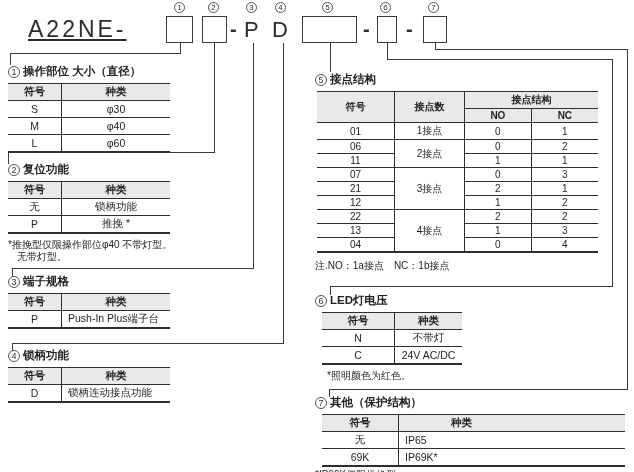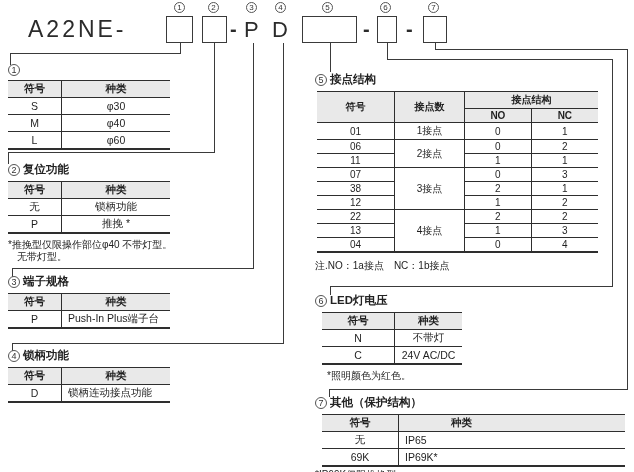--- a/index.html
+++ b/index.html
@@ -37,21 +37,21 @@
   table.contact tr.g td { border-top:1.5px solid #2e2e2e; }
   .footnote { font-size:10px; line-height:12px; color:#222; margin-top:5px; white-space:nowrap; }
   .footnote .ind { padding-left:9px; }
   .note { font-size:10px; color:#222; margin-top:6px; white-space:nowrap; }
 </style>
 </head>
 <body>
 
 <div class="canvas">
 
-  <span class="mtext" style="left:28px;top:16px;">A22NE-</span>
+  <span class="mtext" style="left:28px;top:16px;text-decoration:underline;">A22NE-</span>
   <span class="circ top" style="left:174px;top:2px;">1</span>
   <span class="circ top" style="left:208px;top:2px;">2</span>
   <span class="circ top" style="left:246px;top:2px;">3</span>
   <span class="circ top" style="left:275px;top:2px;">4</span>
   <span class="circ top" style="left:322px;top:2px;">5</span>
   <span class="circ top" style="left:380px;top:2px;">6</span>
   <span class="circ top" style="left:428px;top:2px;">7</span>
 
   <div class="mbox" style="left:166px;top:16px;width:27px;height:27px;"></div>
   <div class="mbox" style="left:202px;top:16px;width:25px;height:27px;"></div>
@@ -90,20 +90,21 @@
 
   <div class="seg" style="left:435px;top:43px;width:1px;height:7px;"></div>
   <div class="seg" style="left:435px;top:49px;width:193px;height:1px;"></div>
   <div class="seg" style="left:627px;top:49px;width:1px;height:341px;"></div>
   <div class="seg" style="left:329px;top:389px;width:299px;height:1px;"></div>
   <div class="seg" style="left:329px;top:389px;width:1px;height:8px;"></div>
 
   <div class="section" style="left:8px;top:64px;">
     <div class="sec-title">
       <span class="circ">1</span>
+      <span>操作部位 大小（直径）</span>
     </div>
     <table class="spec" style="width:162px;">
       <tbody>
           <tr>
         <th class="vd" style="width:47px;">符号</th>
         <th>种类</th>
       </tr>
       <tr>
         <td class="vd">S</td>
         <td>φ30</td>
@@ -218,21 +219,21 @@
         <td class="vd">1</td>
         <td>1</td>
       </tr>
       <tr class="g">
         <td class="vd">07</td>
         <td class="vd" rowspan="3">3接点</td>
         <td class="vd">0</td>
         <td>3</td>
       </tr>
       <tr>
-        <td class="vd">38</td>
+        <td class="vd">21</td>
         <td class="vd">2</td>
         <td>1</td>
       </tr>
       <tr>
         <td class="vd">12</td>
         <td class="vd">1</td>
         <td>2</td>
       </tr>
       <tr class="g">
         <td class="vd">22</td>

